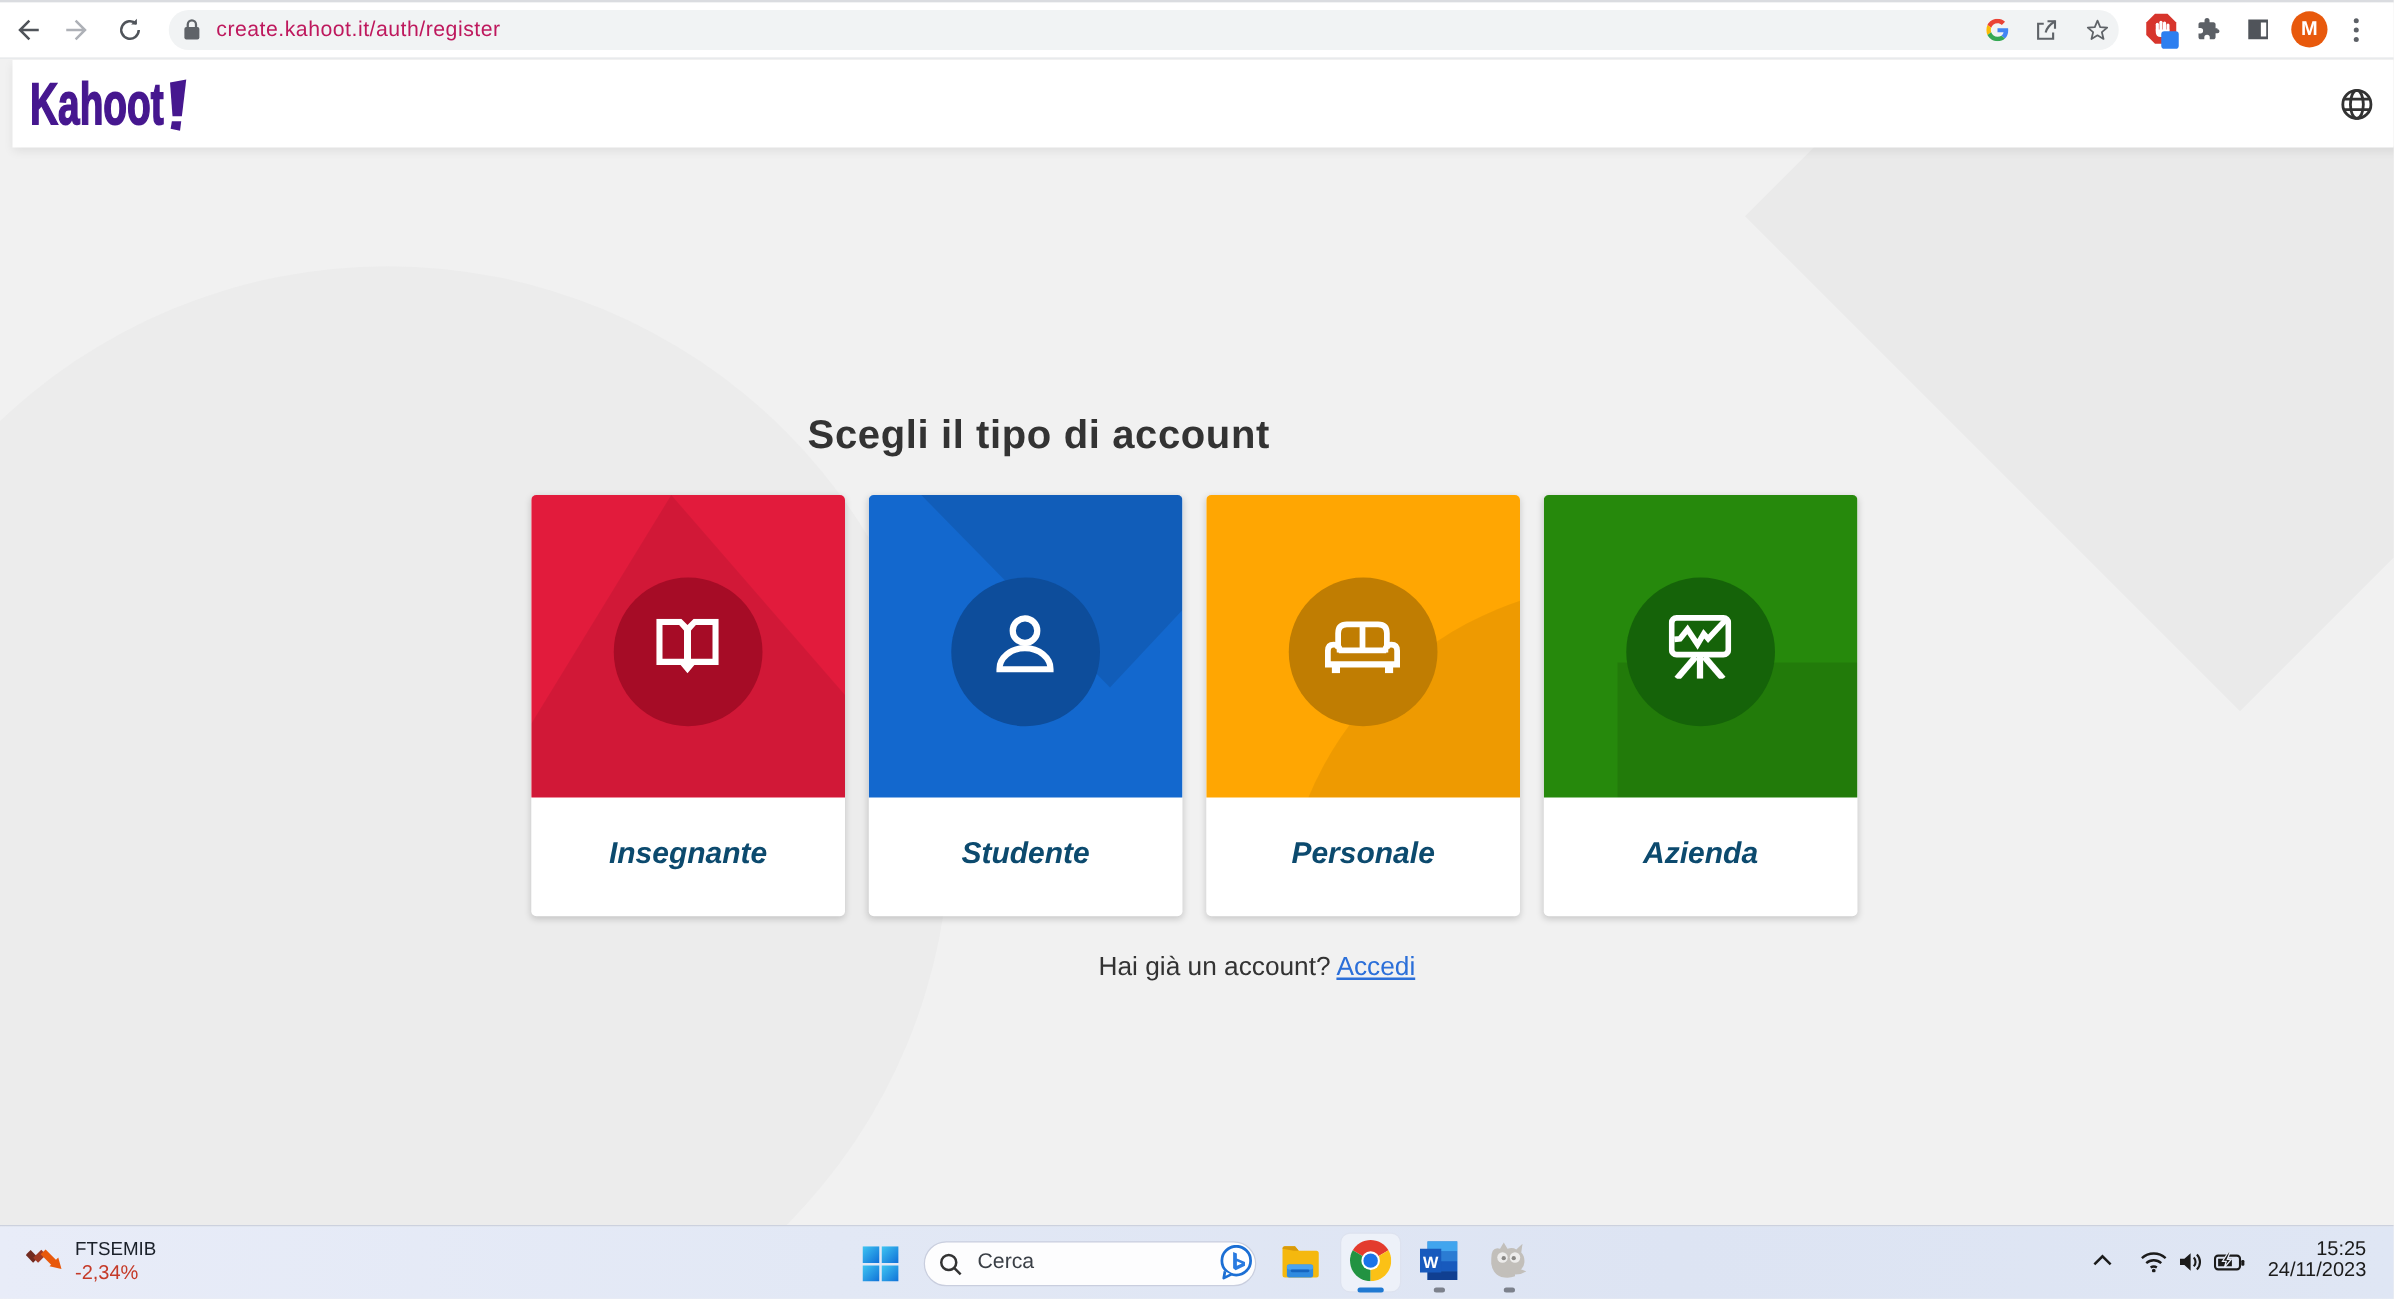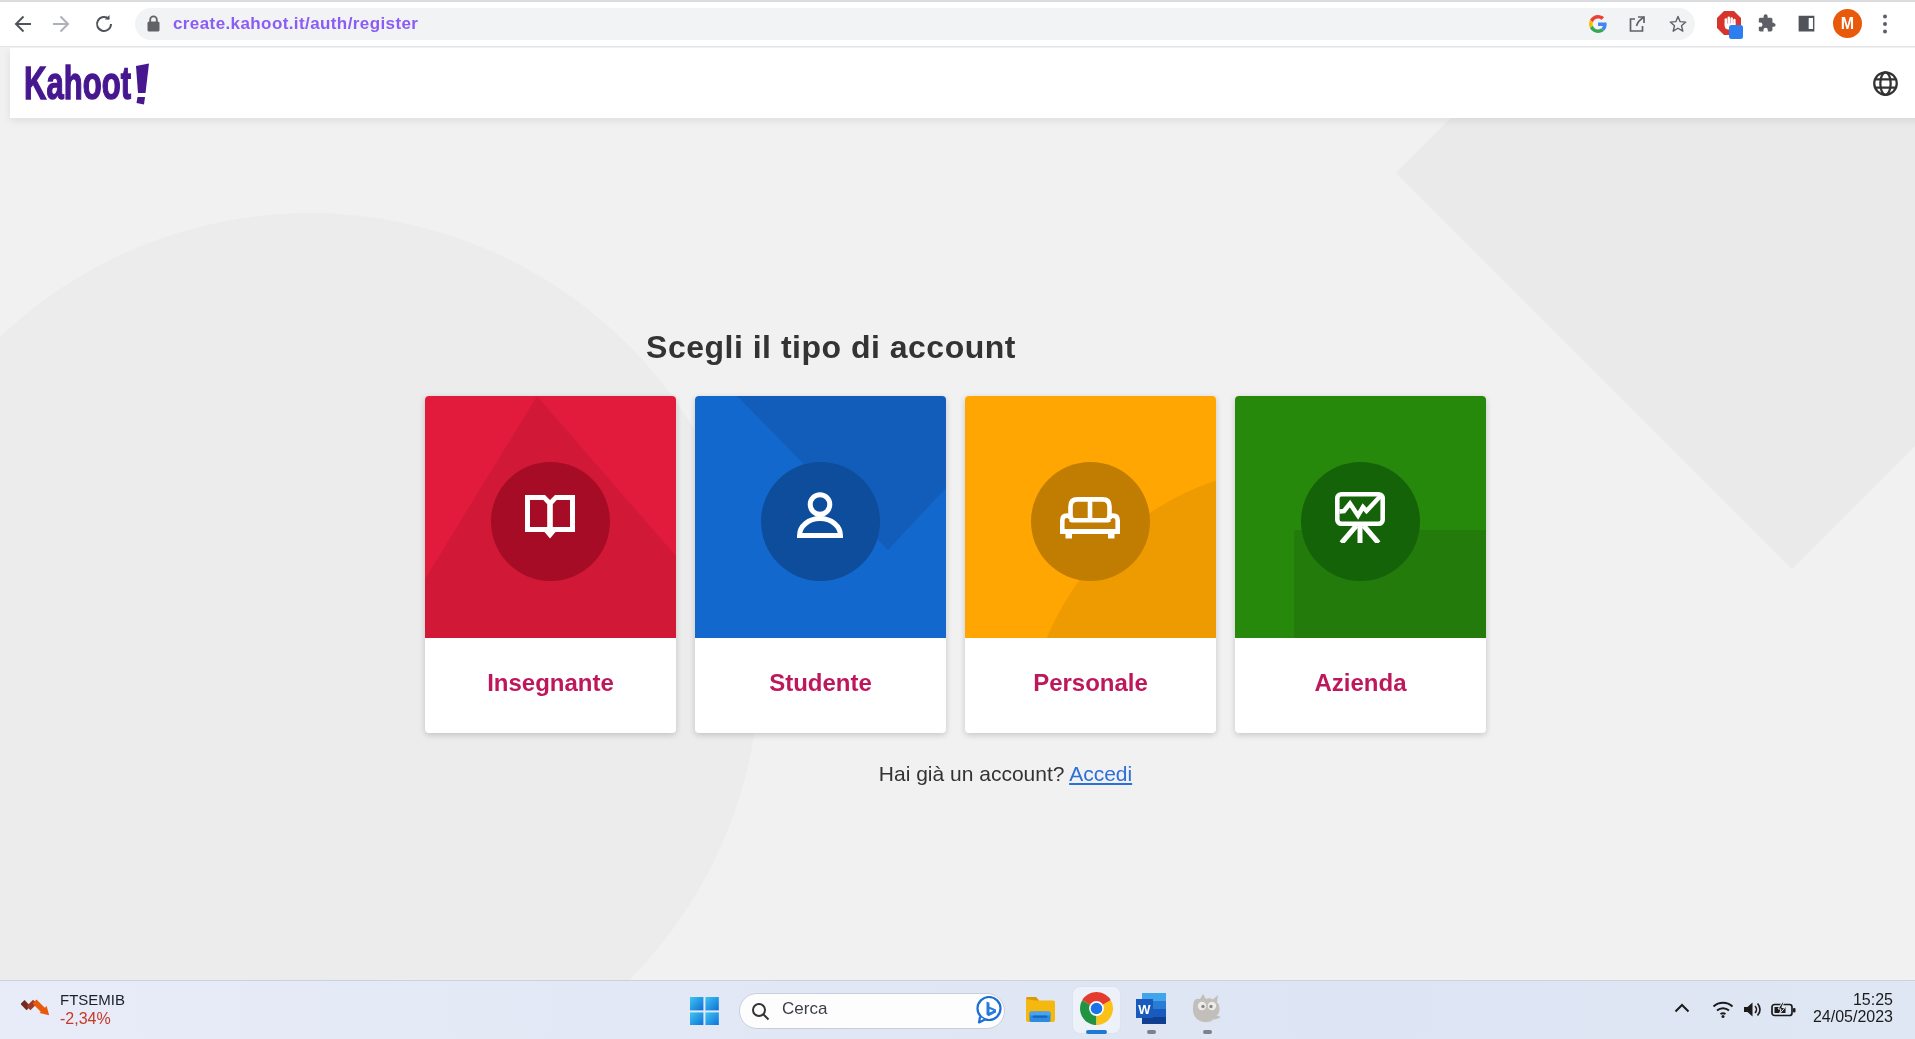--- a/index.html
+++ b/index.html
@@ -5,33 +5,33 @@
   * { margin:0; padding:0; box-sizing:border-box; }
   html,body { width:1915px; height:1039px; overflow:hidden; }
   body { font-family:"Liberation Sans", sans-serif; position:relative; background:#f1f1f1; }
   #stage { position:absolute; left:0; top:0; width:1915px; height:1039px; overflow:hidden; }
   .abs { position:absolute; }
 
   
   #topstrip { left:0; top:0; width:1915px; height:2px; background:#dadce0; }
   #toolbar { left:0; top:2px; width:1915px; height:45px; background:#ffffff; border-bottom:1px solid #e1e3e6; }
   #omnibox { left:135px; top:8px; width:1560px; height:32px; background:#f1f3f4; border-radius:16px; }
-  #urltext { left:173px; top:14px; font-size:17px; color:#8b5cf6; letter-spacing:0.4px;font-weight:bold; }
+  #urltext { left:173px; top:14px; font-size:17px; color:#be185d; letter-spacing:0.4px; }
 
   
   #page { left:0; top:48px; width:1915px; height:932px; background:#f1f1f1; overflow:hidden; }
   #bigcircle { left:-140px; top:165px; width:900px; height:900px; border-radius:50%; background:#ececec; }
   #diamond { left:1512px; top:-155px; width:560px; height:560px; background:#eaeaea; transform:rotate(45deg); }
   #siteheader { left:10px; top:0; width:1915px; height:70px; background:#ffffff; box-shadow:0 3px 8px rgba(0,0,0,0.08); }
   #heading { left:0; top:281px; width:1662px; text-align:center; font-size:32px; font-weight:bold; color:#333333; letter-spacing:0.5px; }
 
   .card { top:348px; width:251px; height:337px; background:#ffffff; border-radius:4px; overflow:hidden; box-shadow:0 2px 6px rgba(0,0,0,0.18); }
   .card .top { position:absolute; left:0; top:0; width:251px; height:242px; overflow:hidden; }
   .card .circ { position:absolute; left:66px; top:66px; width:119px; height:119px; border-radius:50%; }
-  .card .lbl { position:absolute; left:0; top:242px; width:251px; height:95px; line-height:89px; text-align:center; font-size:24px; font-weight:bold; color:#be185d; }
+  .card .lbl { position:absolute; left:0; top:242px; width:251px; height:95px; line-height:89px; text-align:center; font-size:24px; font-weight:bold; color:#0c4a6e;font-style:italic; }
   .card svg.icon { position:absolute; }
   #card1 { left:425px; } #card2 { left:695px; } #card3 { left:965px; } #card4 { left:1235px; }
   #card1 .top { background:#e21b3c; } #card1 .circ { background:#a60c26; }
   #card2 .top { background:#1368ce; } #card2 .circ { background:#0d4d9b; }
   #card3 .top { background:#ffa602; } #card3 .circ { background:#c07d02; }
   #card4 .top { background:#26890c; } #card4 .circ { background:#156309; }
 
   #bottomline { left:0; top:714px; width:1915px; text-align:center; font-size:21px; color:#333333;margin-left:48px; }
   #bottomline a { color:#2b6fd9; }
 
@@ -292,16 +292,16 @@
       <path d="M1 6 H4.5 L9.5 1.5 V15.5 L4.5 11 H1 Z" fill="#1b1b1b"></path>
       <path d="M12 5 A5 5 0 0 1 12 12 M14.5 2.5 A8.5 8.5 0 0 1 14.5 14.5" stroke="#1b1b1b" stroke-width="1.7" fill="none"></path>
     </svg>
     <svg class="abs" style="left:1771px;top:21px" width="25" height="15" viewBox="0 0 25 15">
       <rect x="1" y="2.5" width="20" height="11" rx="2.5" stroke="#1b1b1b" stroke-width="1.7" fill="none"></rect>
       <rect x="22" y="6" width="2.5" height="4.5" rx="1" fill="#1b1b1b"></rect>
       <rect x="3.5" y="5" width="11" height="6" fill="#1b1b1b"></rect>
       <path d="M11.5 0 L7 7 H10 L8.5 12 L14 5.5 H10.8 L13 0 Z" fill="#1b1b1b" stroke="#e9edf8" stroke-width="1"></path>
     </svg>
     <div class="abs" style="right:22px;top:10px;width:100px;text-align:right;font-size:16px;color:#1b1b1b;">15:25</div>
-    <div class="abs" style="right:22px;top:27px;width:120px;text-align:right;font-size:16px;color:#1b1b1b;">24/05/2023</div>
+    <div class="abs" style="right:22px;top:27px;width:120px;text-align:right;font-size:16px;color:#1b1b1b;">24/11/2023</div>
   </div>
 
 </div>
 
 </body></html>

